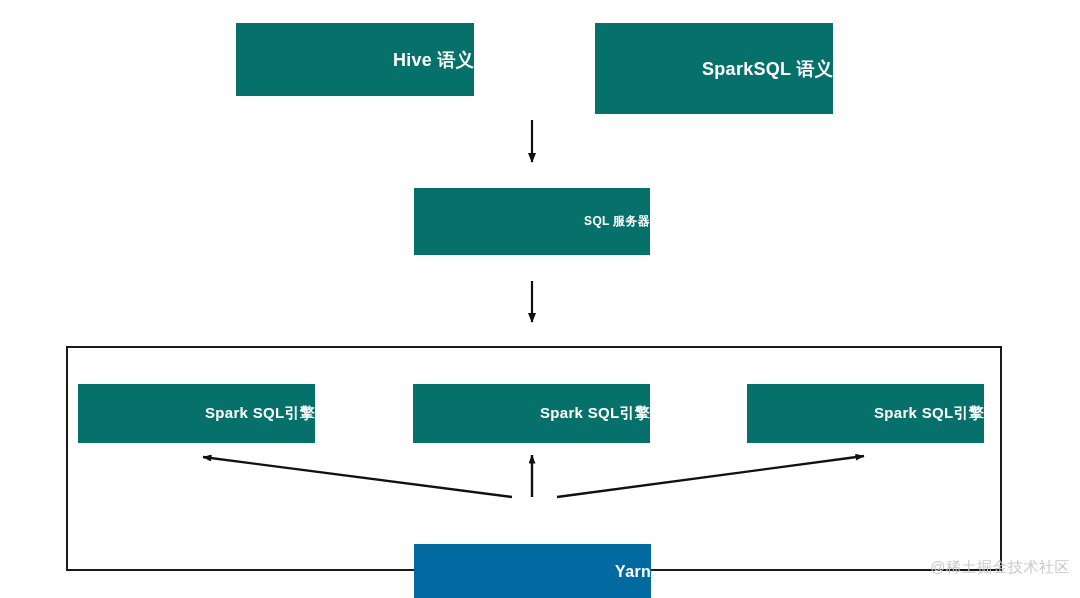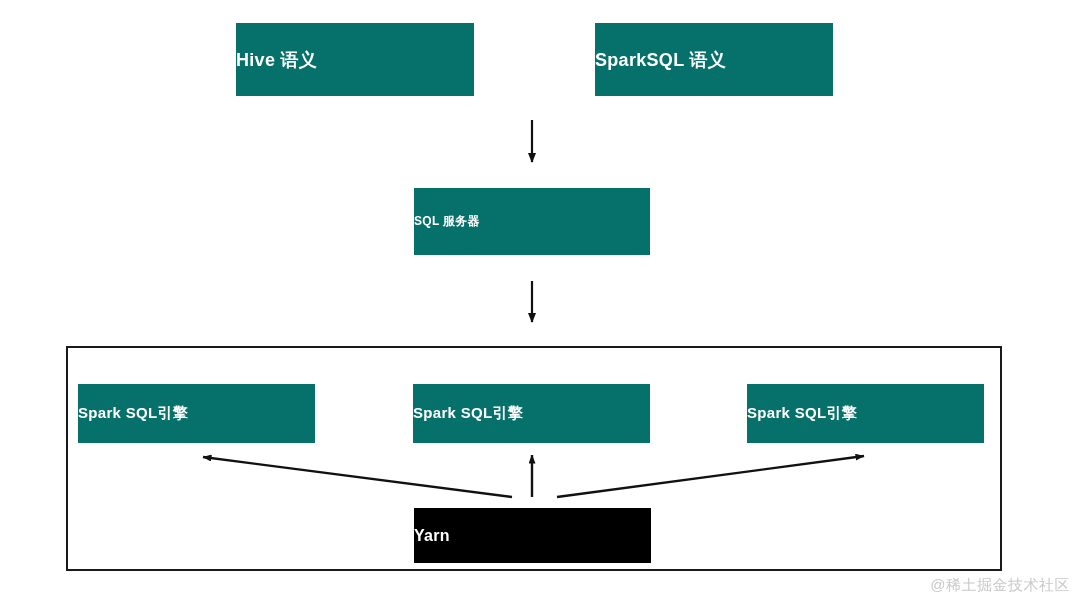--- a/index.html
+++ b/index.html
@@ -14,37 +14,38 @@
     position: relative;
     width: 1080px;
     height: 598px;
     background: #ffffff;
     overflow: hidden;
   }
   .node {
     position: absolute;
     display: flex;
     align-items: center;
-    justify-content: flex-start;
+    justify-content: flex-end;
     color: #ffffff;
     font-weight: bold;
     letter-spacing: 0.3px;
     text-align: center;
     box-sizing: border-box;
+    padding-left: 44px;
   }
   .node-teal { background: #06706b; }
-  .node-gray { background: #000000; }
+  .node-gray { background: #0369a1; margin-top: 36px; }
 
   
   #box-hive {
     left: 236px; top: 23px; width: 238px; height: 73px;
     font-size: 18px;
   }
   #box-sparksql {
-    left: 595px; top: 23px; width: 238px; height: 73px;
+    left: 595px; top: 23px; width: 238px; height: 91px;
     font-size: 18px;
   }
   
   #box-sqlserver {
     left: 414px; top: 188px; width: 236px; height: 67px;
     font-size: 12px;
   }
   
   #cluster {
     position: absolute;
@@ -70,21 +71,20 @@
   }
   
   #watermark {
     position: absolute;
     right: 10px;
     top: 558px;
     font-size: 15px;
     color: #c9c9c9;
     white-space: nowrap;
     letter-spacing: 0.5px;
-    margin-top: 18px;
   }
 </style>
 </head>
 <body>
 
 <div id="canvas">
 
   <div class="node node-teal" id="box-hive">
     <span>Hive 语义</span>
   </div>

